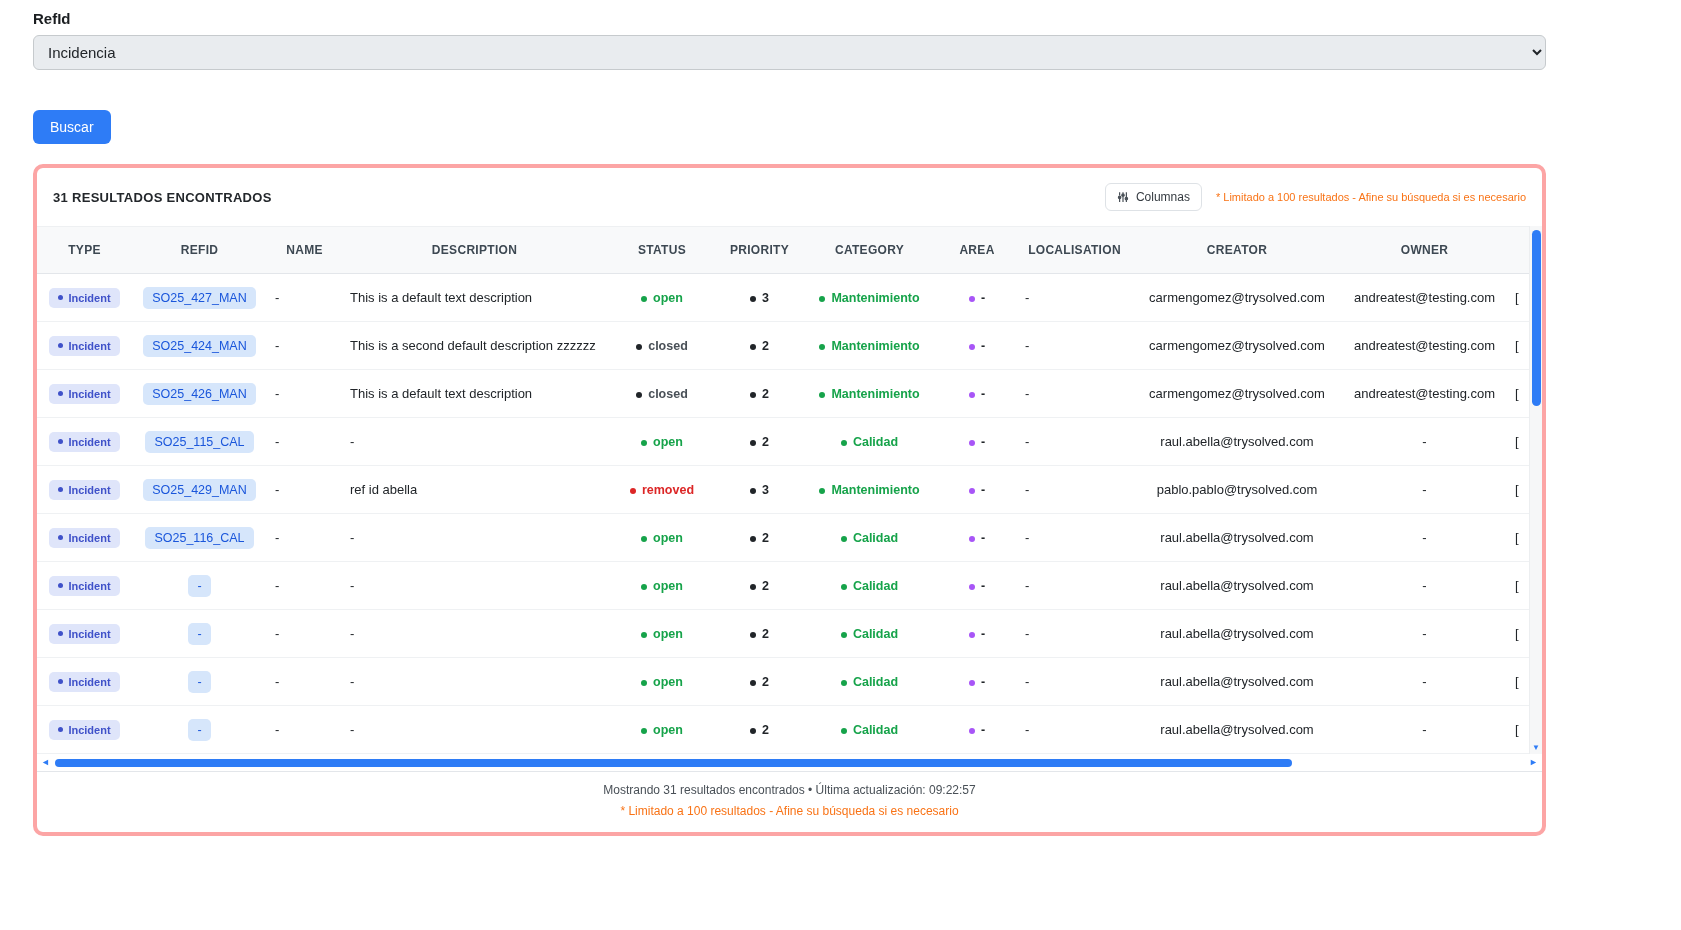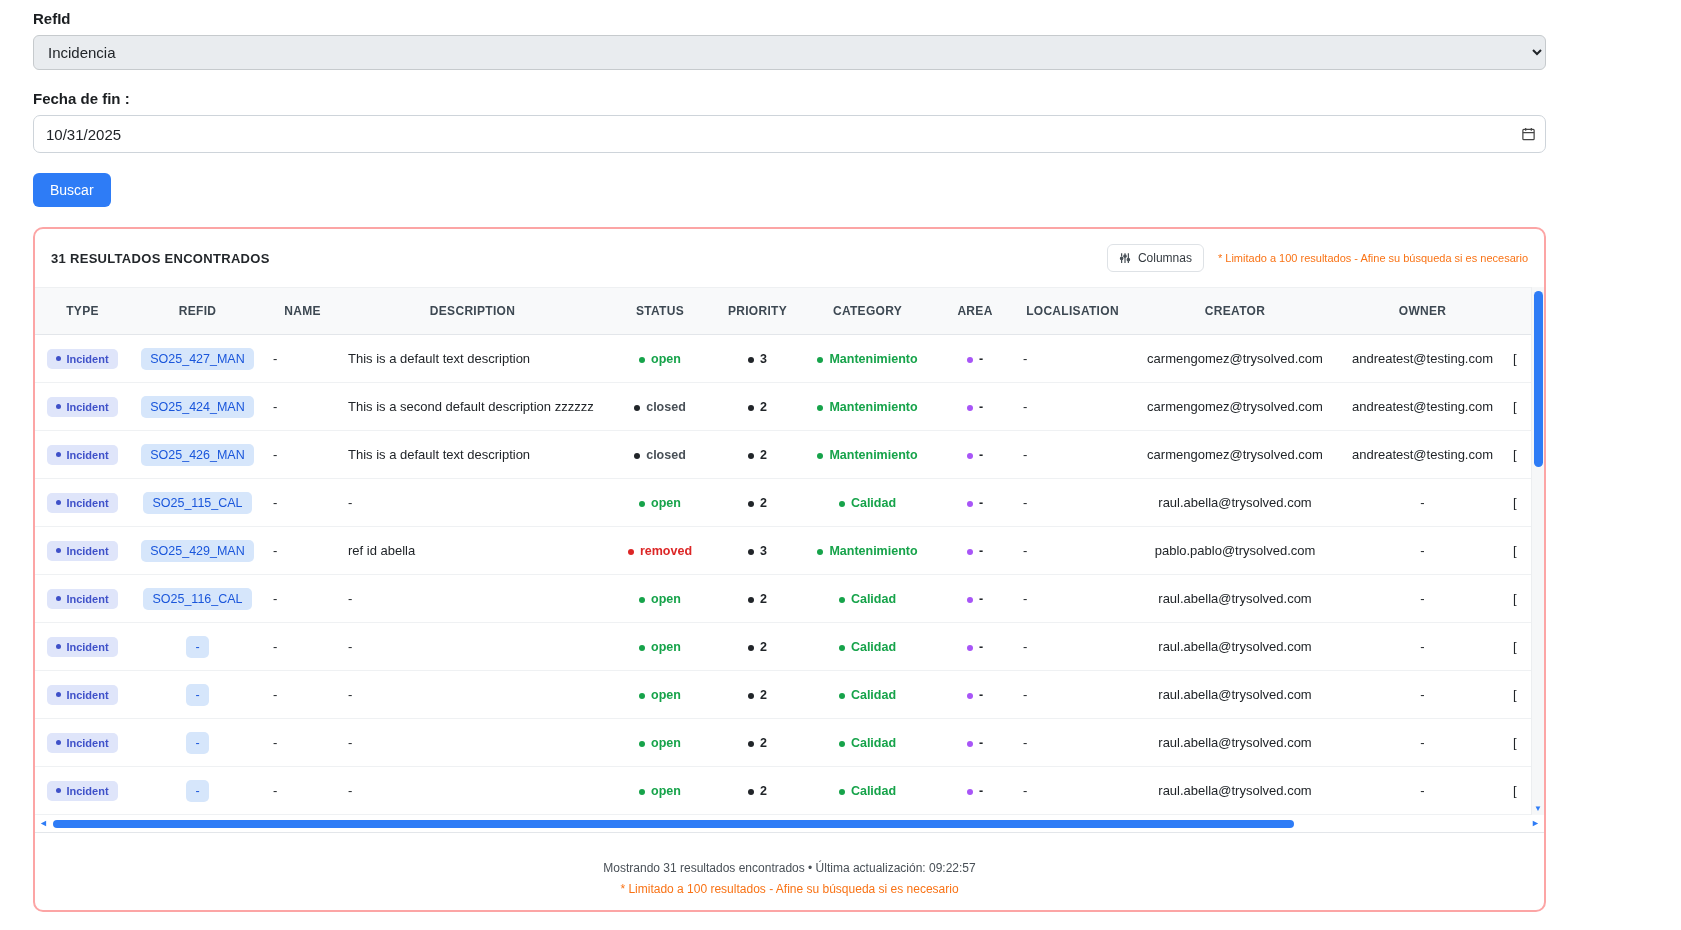--- a/index.html
+++ b/index.html
@@ -12,21 +12,21 @@
   select.tipo{width:100%;height:35px;background:#e9ecef;border:1px solid #c6cacd;border-radius:6px;padding:0 10px;font-size:15px;color:#212529}
   .filter-row{display:flex;gap:14px;margin-top:20px}
   .filter-col{flex:1}
   input.text{width:100%;height:38px;border:1px solid #ced4da;border-radius:7px;padding:0 12px;font-size:15px;color:#212529;background:#fff}
   input.text::placeholder{color:#9aa0a6}
   .date-wrap{position:relative}
   .date-wrap .cal-icon{position:absolute;right:10px;top:50%;transform:translateY(-50%);line-height:0;cursor:pointer}
   .buscar{margin-top:20px;background:var(--accent_blue,#2e7cf6);color:#fff;border:none;border-radius:6px;padding:9px 17px;font-size:14px;cursor:pointer}
 
   
-  .card{margin-top:20px;border:2px solid #fca5a5;border-radius:10px;background:#fff;overflow:hidden}
+  .card{margin-top:20px;border:4px solid #fca5a5;border-radius:10px;background:#fff;overflow:hidden}
   .card-header{display:flex;justify-content:space-between;align-items:center;padding:15px 16px}
   .results-count{font-size:13px;font-weight:700;letter-spacing:.3px;color:#23272b}
   .header-right{display:flex;align-items:center;gap:14px}
   .columnas-btn{display:inline-flex;align-items:center;gap:7px;background:#fff;border:1px solid #dee2e6;border-radius:6px;padding:6px 11px;font-size:12px;color:#343a40;cursor:pointer}
   .limit-note{font-size:11px;color:var(--warning_orange,#f97316)}
 
   
   .table-area{position:relative}
   table{width:100%;border-collapse:collapse;table-layout:fixed}
   thead th{background:#f8f9fa;font-size:12px;font-weight:700;color:#3d4852;text-transform:uppercase;letter-spacing:.3px;padding:16px 8px;border-top:1px solid #eef0f2;border-bottom:1px solid #e3e6ea;text-align:center}
@@ -47,51 +47,39 @@
   
   .vscrollbar{position:absolute;top:0;right:0;bottom:0;width:13px;background:#f6f7f8;border-left:1px solid #eceef0;cursor:pointer}
   .vthumb{position:absolute;top:4px;left:2px;width:9px;height:176px;border-radius:5px;background:var(--accent_blue,#2e7cf6)}
   .varrow{position:absolute;bottom:0;left:0;width:100%;text-align:center;font-size:8px;color:var(--accent_blue,#2e7cf6);line-height:12px}
   .hscrollbar{display:flex;align-items:center;height:17px;padding:0 4px;gap:3px}
   .harrow{font-size:9px;color:var(--accent_blue,#2e7cf6);line-height:1;cursor:pointer}
   .htrack{flex:1;height:10px;position:relative}
   .hthumb{position:absolute;left:2px;top:1px;height:8px;width:84%;background:var(--accent_blue,#2e7cf6);border-radius:4px;cursor:grab}
 
   
-  .card-footer{border-top:1px solid #e3e6ea;padding:28px 0 14px;text-align:center}
+  .card-footer{border-top:1px solid #e3e6ea;padding:11px 0 14px;text-align:center}
   .footer-line{font-size:12px;color:#495057}
   .footer-note{font-size:12px;color:var(--warning_orange,#f97316);margin-top:7px}
 </style>
 </head>
 <body>
 
 <div class="page">
 
   
   <div>
     <label class="field-label">RefId</label>
     <select class="tipo">
       <option>Incidencia</option>
     </select>
   </div>
 
   
   <div class="filter-row">
-    <div class="filter-col">
-      <label class="field-label">Fecha de fin :</label>
-      <div class="date-wrap">
-        <input class="text" type="text" value="10/31/2025" style="">
-        <span class="cal-icon">
-          <svg width="15" height="15" viewBox="0 0 16 16" fill="none" stroke="#444" stroke-width="1.3">
-              <rect x="2" y="3" width="12" height="11" rx="1"></rect>
-              <path d="M2 6.5h12M5 1.5v3M11 1.5v3"></path>
-            </svg>
-        </span>
-      </div>
-    </div>
   </div>
 
   <button class="buscar">Buscar</button>
 
   
   <div class="card">
     <div class="card-header">
       <div class="results-count">31 RESULTADOS ENCONTRADOS</div>
       <div class="header-right">
         <button class="columnas-btn">

